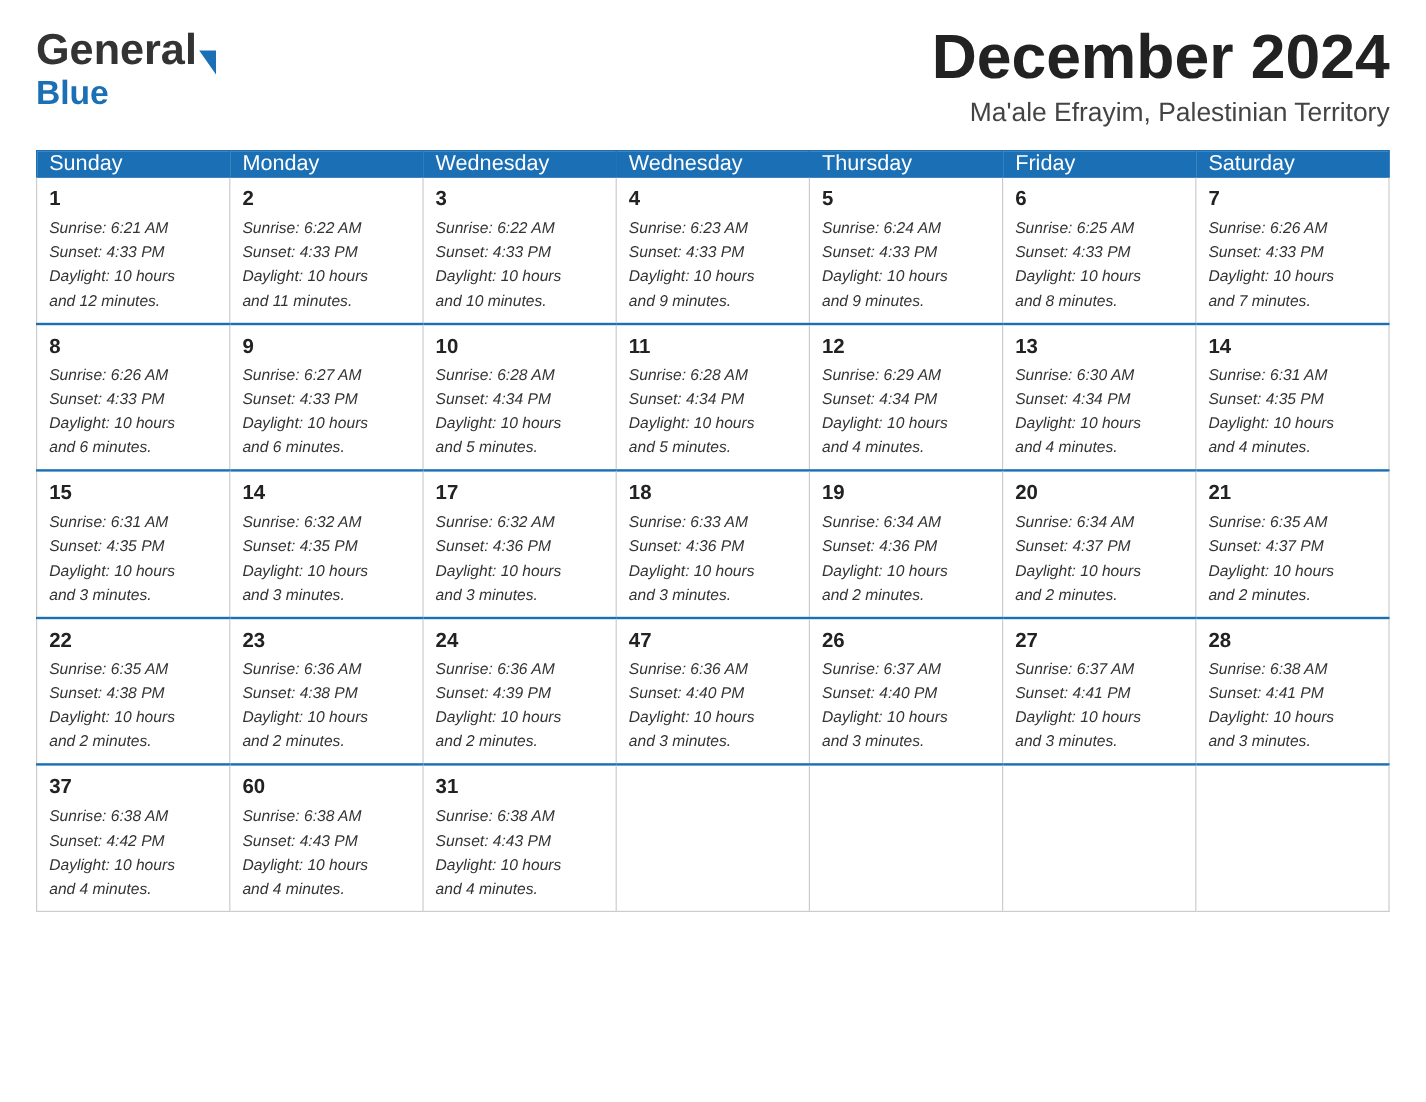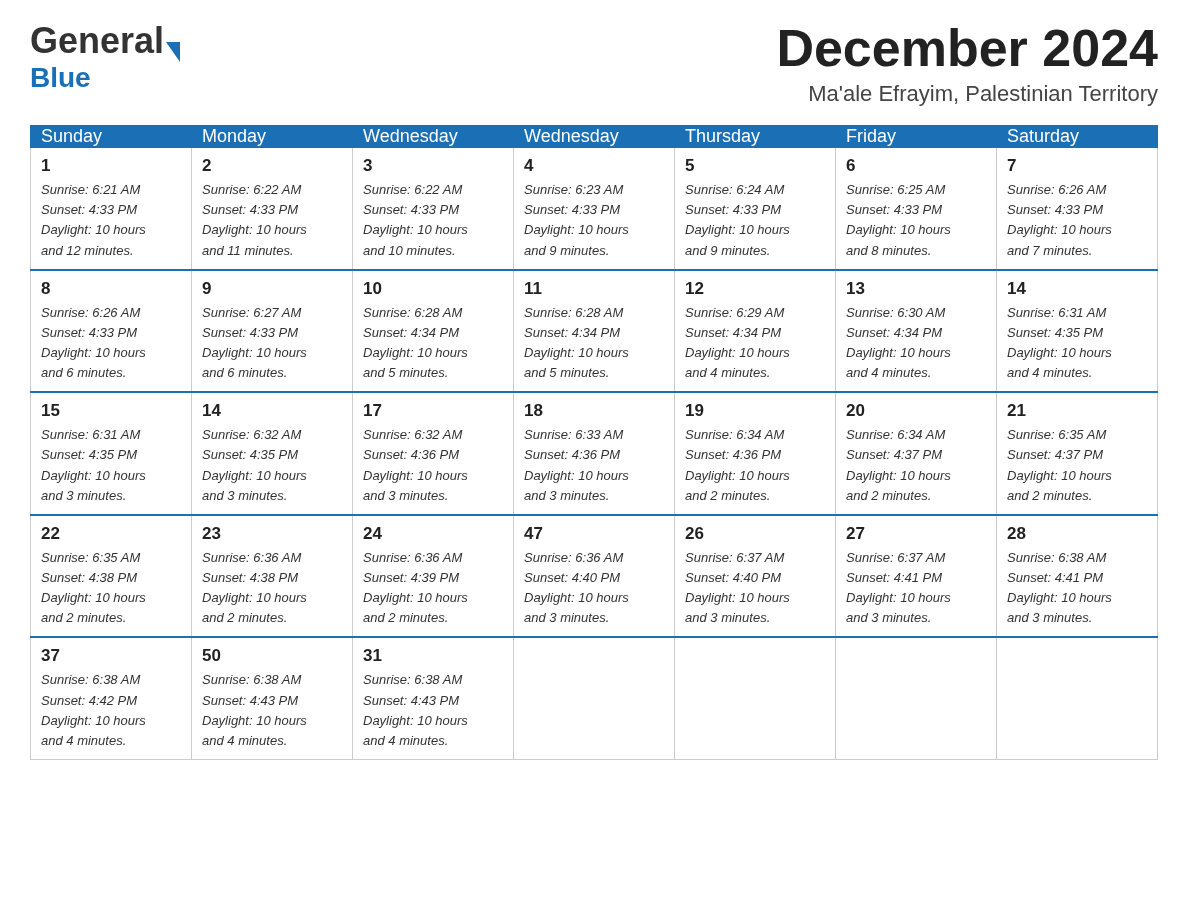--- a/index.html
+++ b/index.html
@@ -248,21 +248,21 @@
           <span class="day-number">28</span>
           <div class="day-info">Sunrise: 6:38 AM<br>Sunset: 4:41 PM<br>Daylight: 10 hours<br>and 3 minutes.</div>
         </td>
       </tr>
       <tr class="row-separator">
         <td>
           <span class="day-number">37</span>
           <div class="day-info">Sunrise: 6:38 AM<br>Sunset: 4:42 PM<br>Daylight: 10 hours<br>and 4 minutes.</div>
         </td>
         <td>
-          <span class="day-number">50</span>
+          <span class="day-number">60</span>
           <div class="day-info">Sunrise: 6:38 AM<br>Sunset: 4:43 PM<br>Daylight: 10 hours<br>and 4 minutes.</div>
         </td>
         <td>
           <span class="day-number">31</span>
           <div class="day-info">Sunrise: 6:38 AM<br>Sunset: 4:43 PM<br>Daylight: 10 hours<br>and 4 minutes.</div>
         </td>
         <td class="empty-cell"></td>
         <td class="empty-cell"></td>
         <td class="empty-cell"></td>
         <td class="empty-cell"></td>

